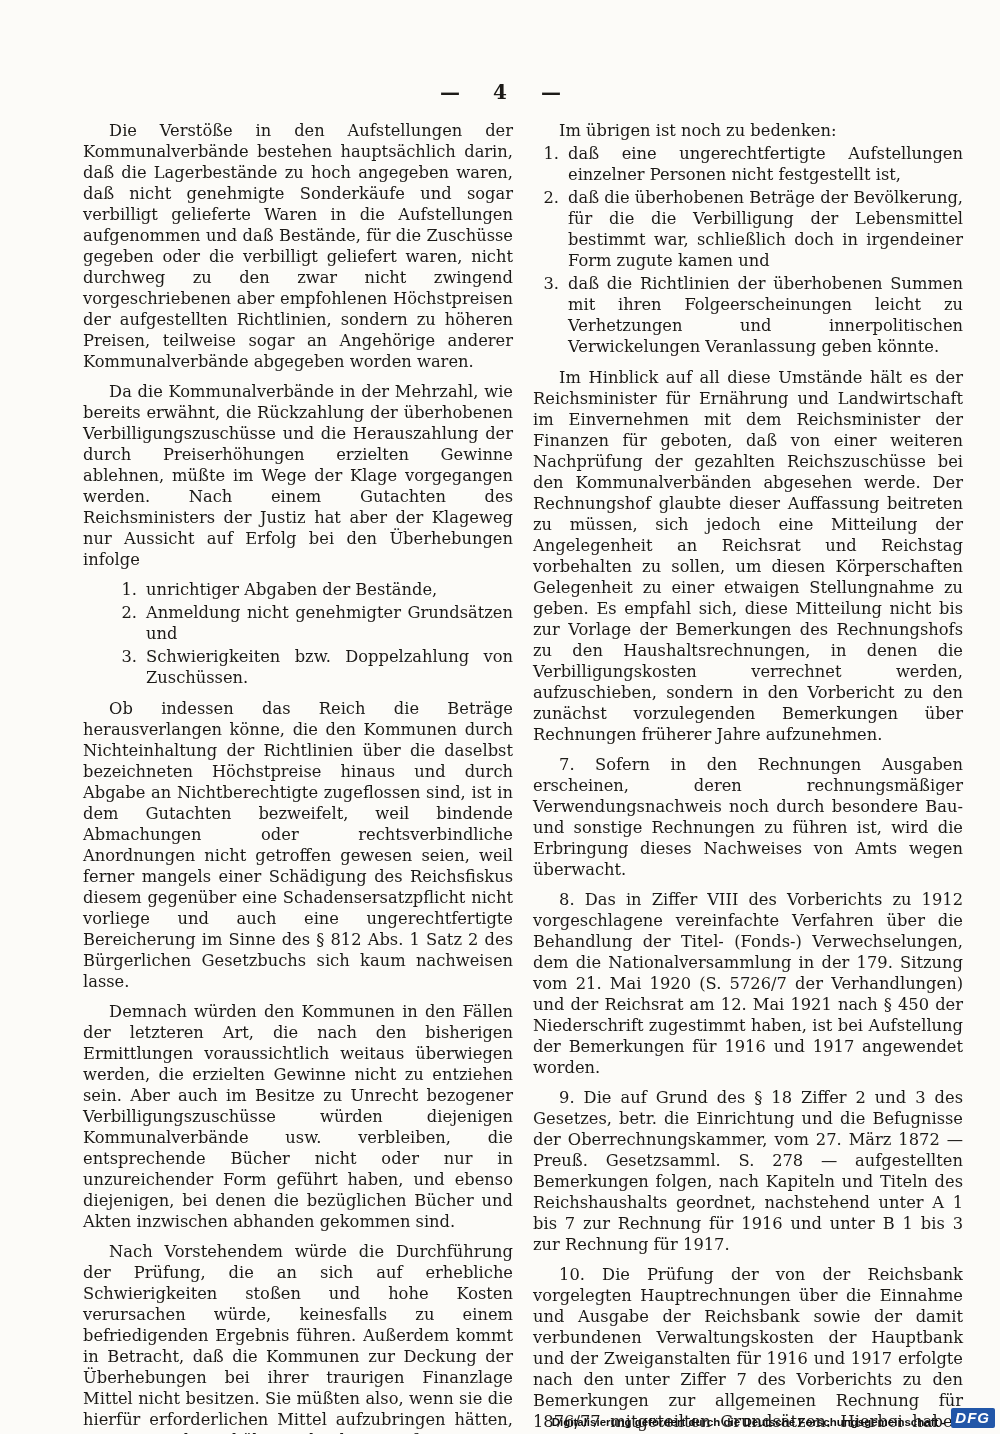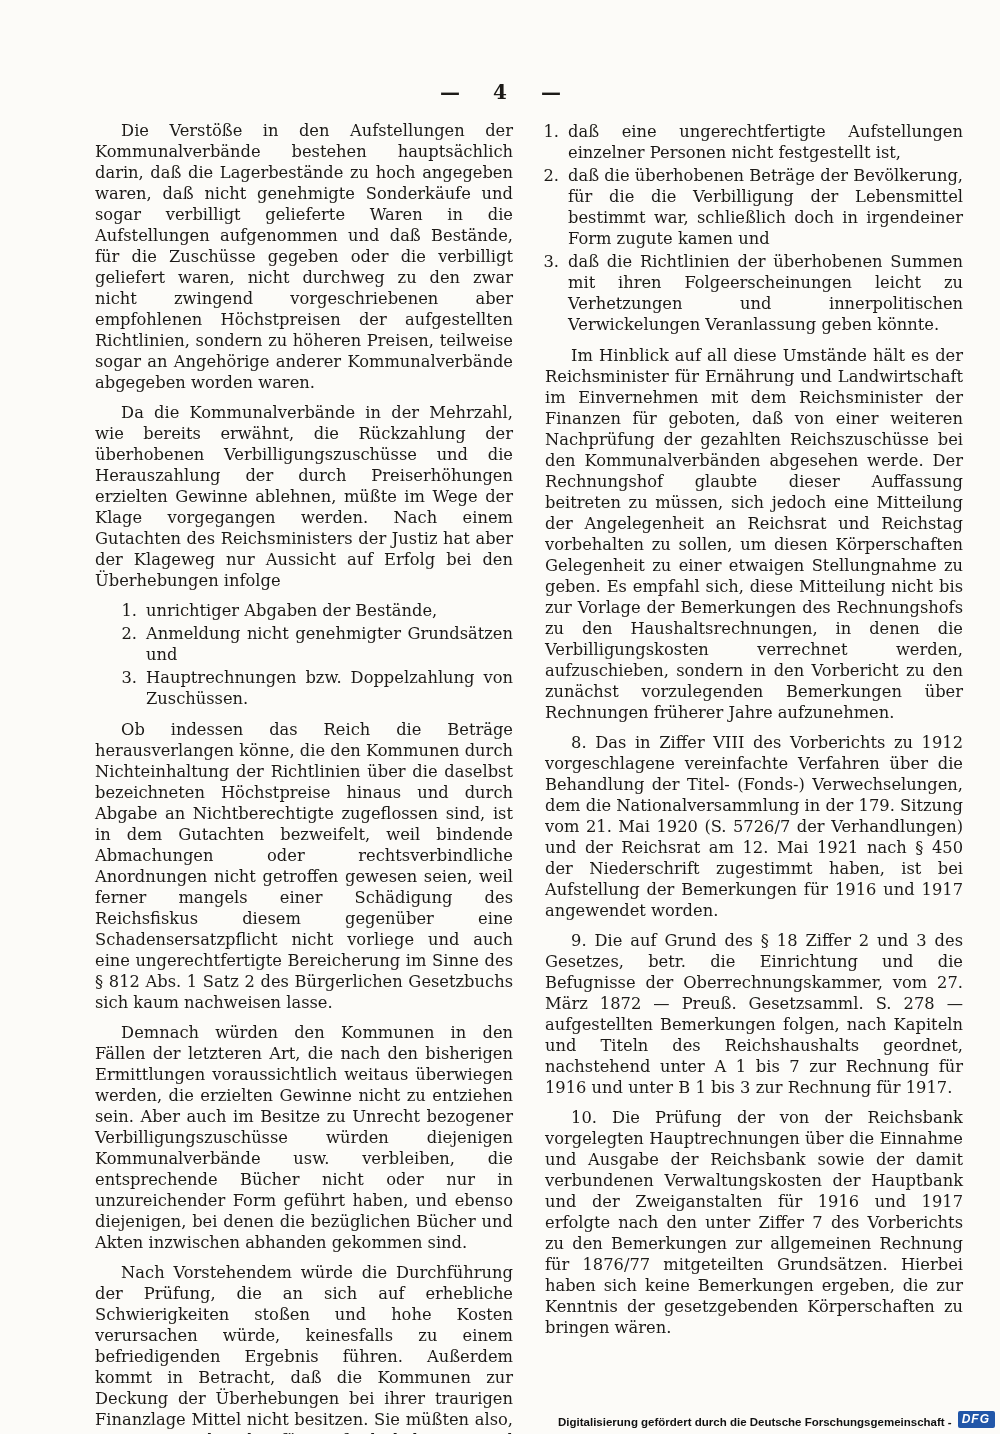--- a/index.html
+++ b/index.html
@@ -38,21 +38,21 @@
     display: flex;
     gap: 20px;
   }
   .col {
     flex: 1;
     font-size: 16.3px;
     line-height: 21px;
     text-align: justify;
   }
   .para {
-    margin: 0 0 9px 12px;
+    margin: 0 0 9px 0;
     text-indent: 1.6em;
   }
   .para:last-child { margin-bottom: 0; }
   .list { margin: 1px 0 10px 0; }
   .list-left { padding-left: 30px; }
   .list-right { padding-left: 2px; }
   .li { display: flex; margin-bottom: 2px; }
   .li .num {
     flex: none;
     width: 24px;
@@ -70,21 +70,21 @@
     font-family: "Liberation Sans", sans-serif;
     font-size: 11.5px;
     font-weight: bold;
     color: #111;
   }
   .dfg-logo {
     display: inline-block;
     background: #2156a8;
     color: #ffffff;
     font-family: "Liberation Sans", sans-serif;
-    font-size: 12px;
+    font-size: 15px;
     font-weight: bold;
     font-style: italic;
     letter-spacing: 1px;
     padding: 1px 5px 2px 4px;
     border-radius: 2px;
   }
 </style>
 </head>
 <body>
 
@@ -106,47 +106,49 @@
         <div class="li">
           <span class="num">1.</span>
           <span class="li-text">unrichtiger Abgaben der Bestände,</span>
         </div>
         <div class="li">
           <span class="num">2.</span>
           <span class="li-text">Anmeldung nicht genehmigter Grundsätzen und</span>
         </div>
         <div class="li">
           <span class="num">3.</span>
-          <span class="li-text">Hauptrechnungen bzw. Doppelzahlung von Zuschüssen.</span>
+          <span class="li-text">Schwierigkeiten bzw. Doppelzahlung von Zuschüssen.</span>
         </div>
       </div>
 
       <p class="para">Ob indessen das Reich die Beträge herausverlangen könne, die den Kommunen durch Nichteinhaltung der Richtlinien über die daselbst bezeichneten Höchstpreise hinaus und durch Abgabe an Nichtberechtigte zugeflossen sind, ist in dem Gutachten bezweifelt, weil bindende Abmachungen oder rechtsverbindliche Anordnungen nicht getroffen gewesen seien, weil ferner mangels einer Schädigung des Reichsfiskus diesem gegenüber eine Schadensersatzpflicht nicht vorliege und auch eine ungerechtfertigte Bereicherung im Sinne des § 812 Abs. 1 Satz 2 des Bürgerlichen Gesetzbuchs sich kaum nachweisen lasse.</p>
       <p class="para">Demnach würden den Kommunen in den Fällen der letzteren Art, die nach den bisherigen Ermittlungen voraussichtlich weitaus überwiegen werden, die erzielten Gewinne nicht zu entziehen sein. Aber auch im Besitze zu Unrecht bezogener Verbilligungszuschüsse würden diejenigen Kommunalverbände usw. verbleiben, die entsprechende Bücher nicht oder nur in unzureichender Form geführt haben, und ebenso diejenigen, bei denen die bezüglichen Bücher und Akten inzwischen abhanden gekommen sind.</p>
       <p class="para">Nach Vorstehendem würde die Durchführung der Prüfung, die an sich auf erhebliche Schwierigkeiten stoßen und hohe Kosten verursachen würde, keinesfalls zu einem befriedigenden Ergebnis führen. Außerdem kommt in Betracht, daß die Kommunen zur Deckung der Überhebungen bei ihrer traurigen Finanzlage Mittel nicht besitzen. Sie müßten also, wenn sie die hierfür erforderlichen Mittel aufzubringen hätten, zu neuen oder erhöhten Abgaben greifen. Letzten Endes wären somit Verbraucher, denen man mit der Lebensmittelverbilligung helfen wollte, geschädigt.</p>
     </div>
 
     <div class="col">
+      <p class="para" style="margin-bottom:2px;">Im übrigen ist noch zu bedenken:</p>
 
       <div class="list list-right">
         <div class="li">
           <span class="num">1.</span>
           <span class="li-text">daß eine ungerechtfertigte Aufstellungen einzelner Personen nicht festgestellt ist,</span>
         </div>
         <div class="li">
           <span class="num">2.</span>
           <span class="li-text">daß die überhobenen Beträge der Bevölkerung, für die die Verbilligung der Lebensmittel bestimmt war, schließlich doch in irgendeiner Form zugute kamen und</span>
         </div>
         <div class="li">
           <span class="num">3.</span>
           <span class="li-text">daß die Richtlinien der überhobenen Summen mit ihren Folgeerscheinungen leicht zu Verhetzungen und innerpolitischen Verwickelungen Veranlassung geben könnte.</span>
         </div>
       </div>
 
       <p class="para">Im Hinblick auf all diese Umstände hält es der Reichsminister für Ernährung und Landwirtschaft im Einvernehmen mit dem Reichsminister der Finanzen für geboten, daß von einer weiteren Nachprüfung der gezahlten Reichszuschüsse bei den Kommunalverbänden abgesehen werde. Der Rechnungshof glaubte dieser Auffassung beitreten zu müssen, sich jedoch eine Mitteilung der Angelegenheit an Reichsrat und Reichstag vorbehalten zu sollen, um diesen Körperschaften Gelegenheit zu einer etwaigen Stellungnahme zu geben. Es empfahl sich, diese Mitteilung nicht bis zur Vorlage der Bemerkungen des Rechnungshofs zu den Haushaltsrechnungen, in denen die Verbilligungskosten verrechnet werden, aufzuschieben, sondern in den Vorbericht zu den zunächst vorzulegenden Bemerkungen über Rechnungen früherer Jahre aufzunehmen.</p>
+      <p class="para">7. Sofern in den Rechnungen Ausgaben erscheinen, deren rechnungsmäßiger Verwendungsnachweis noch durch besondere Bau- und sonstige Rechnungen zu führen ist, wird die Erbringung dieses Nachweises von Amts wegen überwacht.</p>
       <p class="para">8. Das in Ziffer VIII des Vorberichts zu 1912 vorgeschlagene vereinfachte Verfahren über die Behandlung der Titel- (Fonds-) Verwechselungen, dem die Nationalversammlung in der 179. Sitzung vom 21. Mai 1920 (S. 5726/7 der Verhandlungen) und der Reichsrat am 12. Mai 1921 nach § 450 der Niederschrift zugestimmt haben, ist bei Aufstellung der Bemerkungen für 1916 und 1917 angewendet worden.</p>
       <p class="para">9. Die auf Grund des § 18 Ziffer 2 und 3 des Gesetzes, betr. die Einrichtung und die Befugnisse der Oberrechnungskammer, vom 27. März 1872 — Preuß. Gesetzsamml. S. 278 — aufgestellten Bemerkungen folgen, nach Kapiteln und Titeln des Reichshaushalts geordnet, nachstehend unter A 1 bis 7 zur Rechnung für 1916 und unter B 1 bis 3 zur Rechnung für 1917.</p>
       <p class="para">10. Die Prüfung der von der Reichsbank vorgelegten Hauptrechnungen über die Einnahme und Ausgabe der Reichsbank sowie der damit verbundenen Verwaltungskosten der Hauptbank und der Zweiganstalten für 1916 und 1917 erfolgte nach den unter Ziffer 7 des Vorberichts zu den Bemerkungen zur allgemeinen Rechnung für 1876/77 mitgeteilten Grundsätzen. Hierbei haben sich keine Bemerkungen ergeben, die zur Kenntnis der gesetzgebenden Körperschaften zu bringen wären.</p>
     </div>
 
   </div>
 
   <div class="footer">
     <span>Digitalisierung gefördert durch die Deutsche Forschungsgemeinschaft -</span>
     <span class="dfg-logo">DFG</span>

